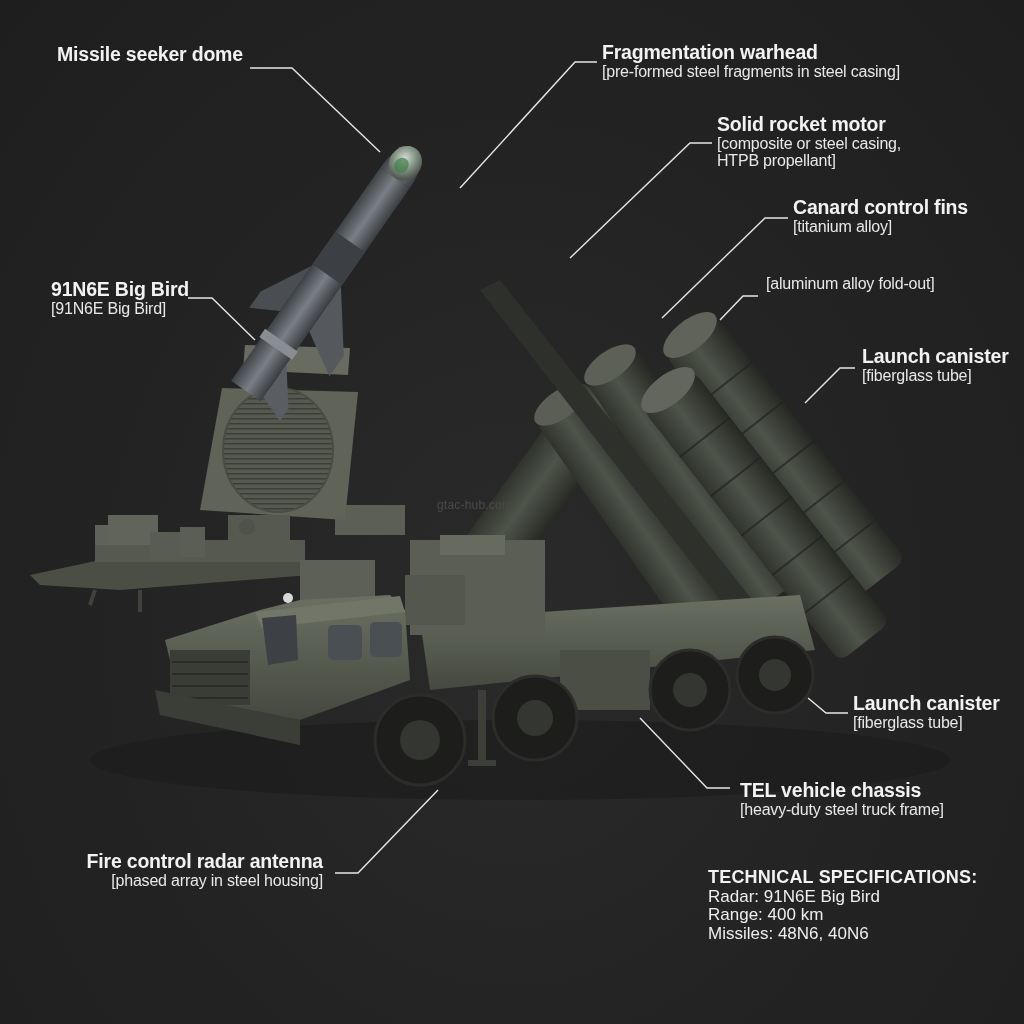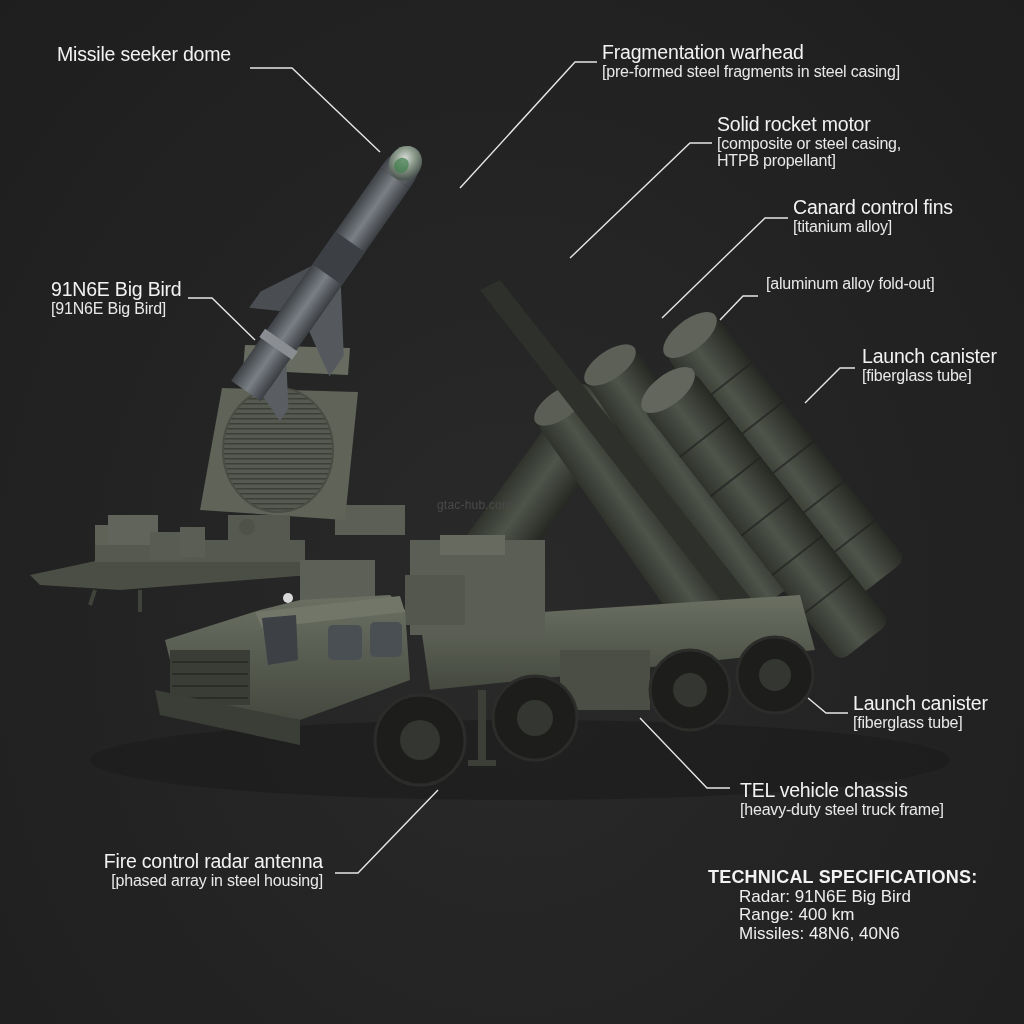--- a/index.html
+++ b/index.html
@@ -2,27 +2,27 @@
 <html><head>
 <meta charset="utf-8">
 <style>
   html,body{margin:0;padding:0;background:#222222;}
   body{width:1024px;height:1024px;position:relative;overflow:hidden;
        font-family:"Liberation Sans","DejaVu Sans",sans-serif;color:#f2f2f2;}
   .stage{position:absolute;left:0;top:0;width:1024px;height:1024px;
          background:radial-gradient(ellipse at 50% 60%,#2a2a2a 0%,#232323 55%,#1e1e1e 100%);}
   svg.art{position:absolute;left:0;top:0;}
   .label{position:absolute;line-height:1.08;}
-  .label .t{font-size:19.5px;letter-spacing:-0.2px;display:block;white-space:nowrap;}
+  .label .t{font-size:19.5px;letter-spacing:-0.2px;display:block;white-space:nowrap;font-weight:bold;}
   .label .s{font-size:16px;display:block;white-space:pre;color:#e8e8e8;letter-spacing:-0.2px;}
   .right{text-align:right;margin-left:30px;}
   .wm{position:absolute;left:437px;top:498px;font-size:12px;color:#4a4a4a;letter-spacing:0.2px;}
   .specs{position:absolute;left:708px;top:868px;line-height:1.1;}
   .specs .h{font-size:18px;font-weight:bold;letter-spacing:0.2px;display:block;}
-  .specs .r{font-size:17px;display:block;color:#eeeeee;margin-left:31px;}
+  .specs .r{font-size:17px;display:block;color:#eeeeee;}
 </style>
 </head>
 <body>
 
 <div class="stage">
 
 <svg class="art" width="1024" height="1024" viewBox="0 0 1024 1024">
   <defs>
     <linearGradient id="olive" x1="0" y1="0" x2="0" y2="1">
       <stop offset="0" stop-color="#6b7063"></stop>

